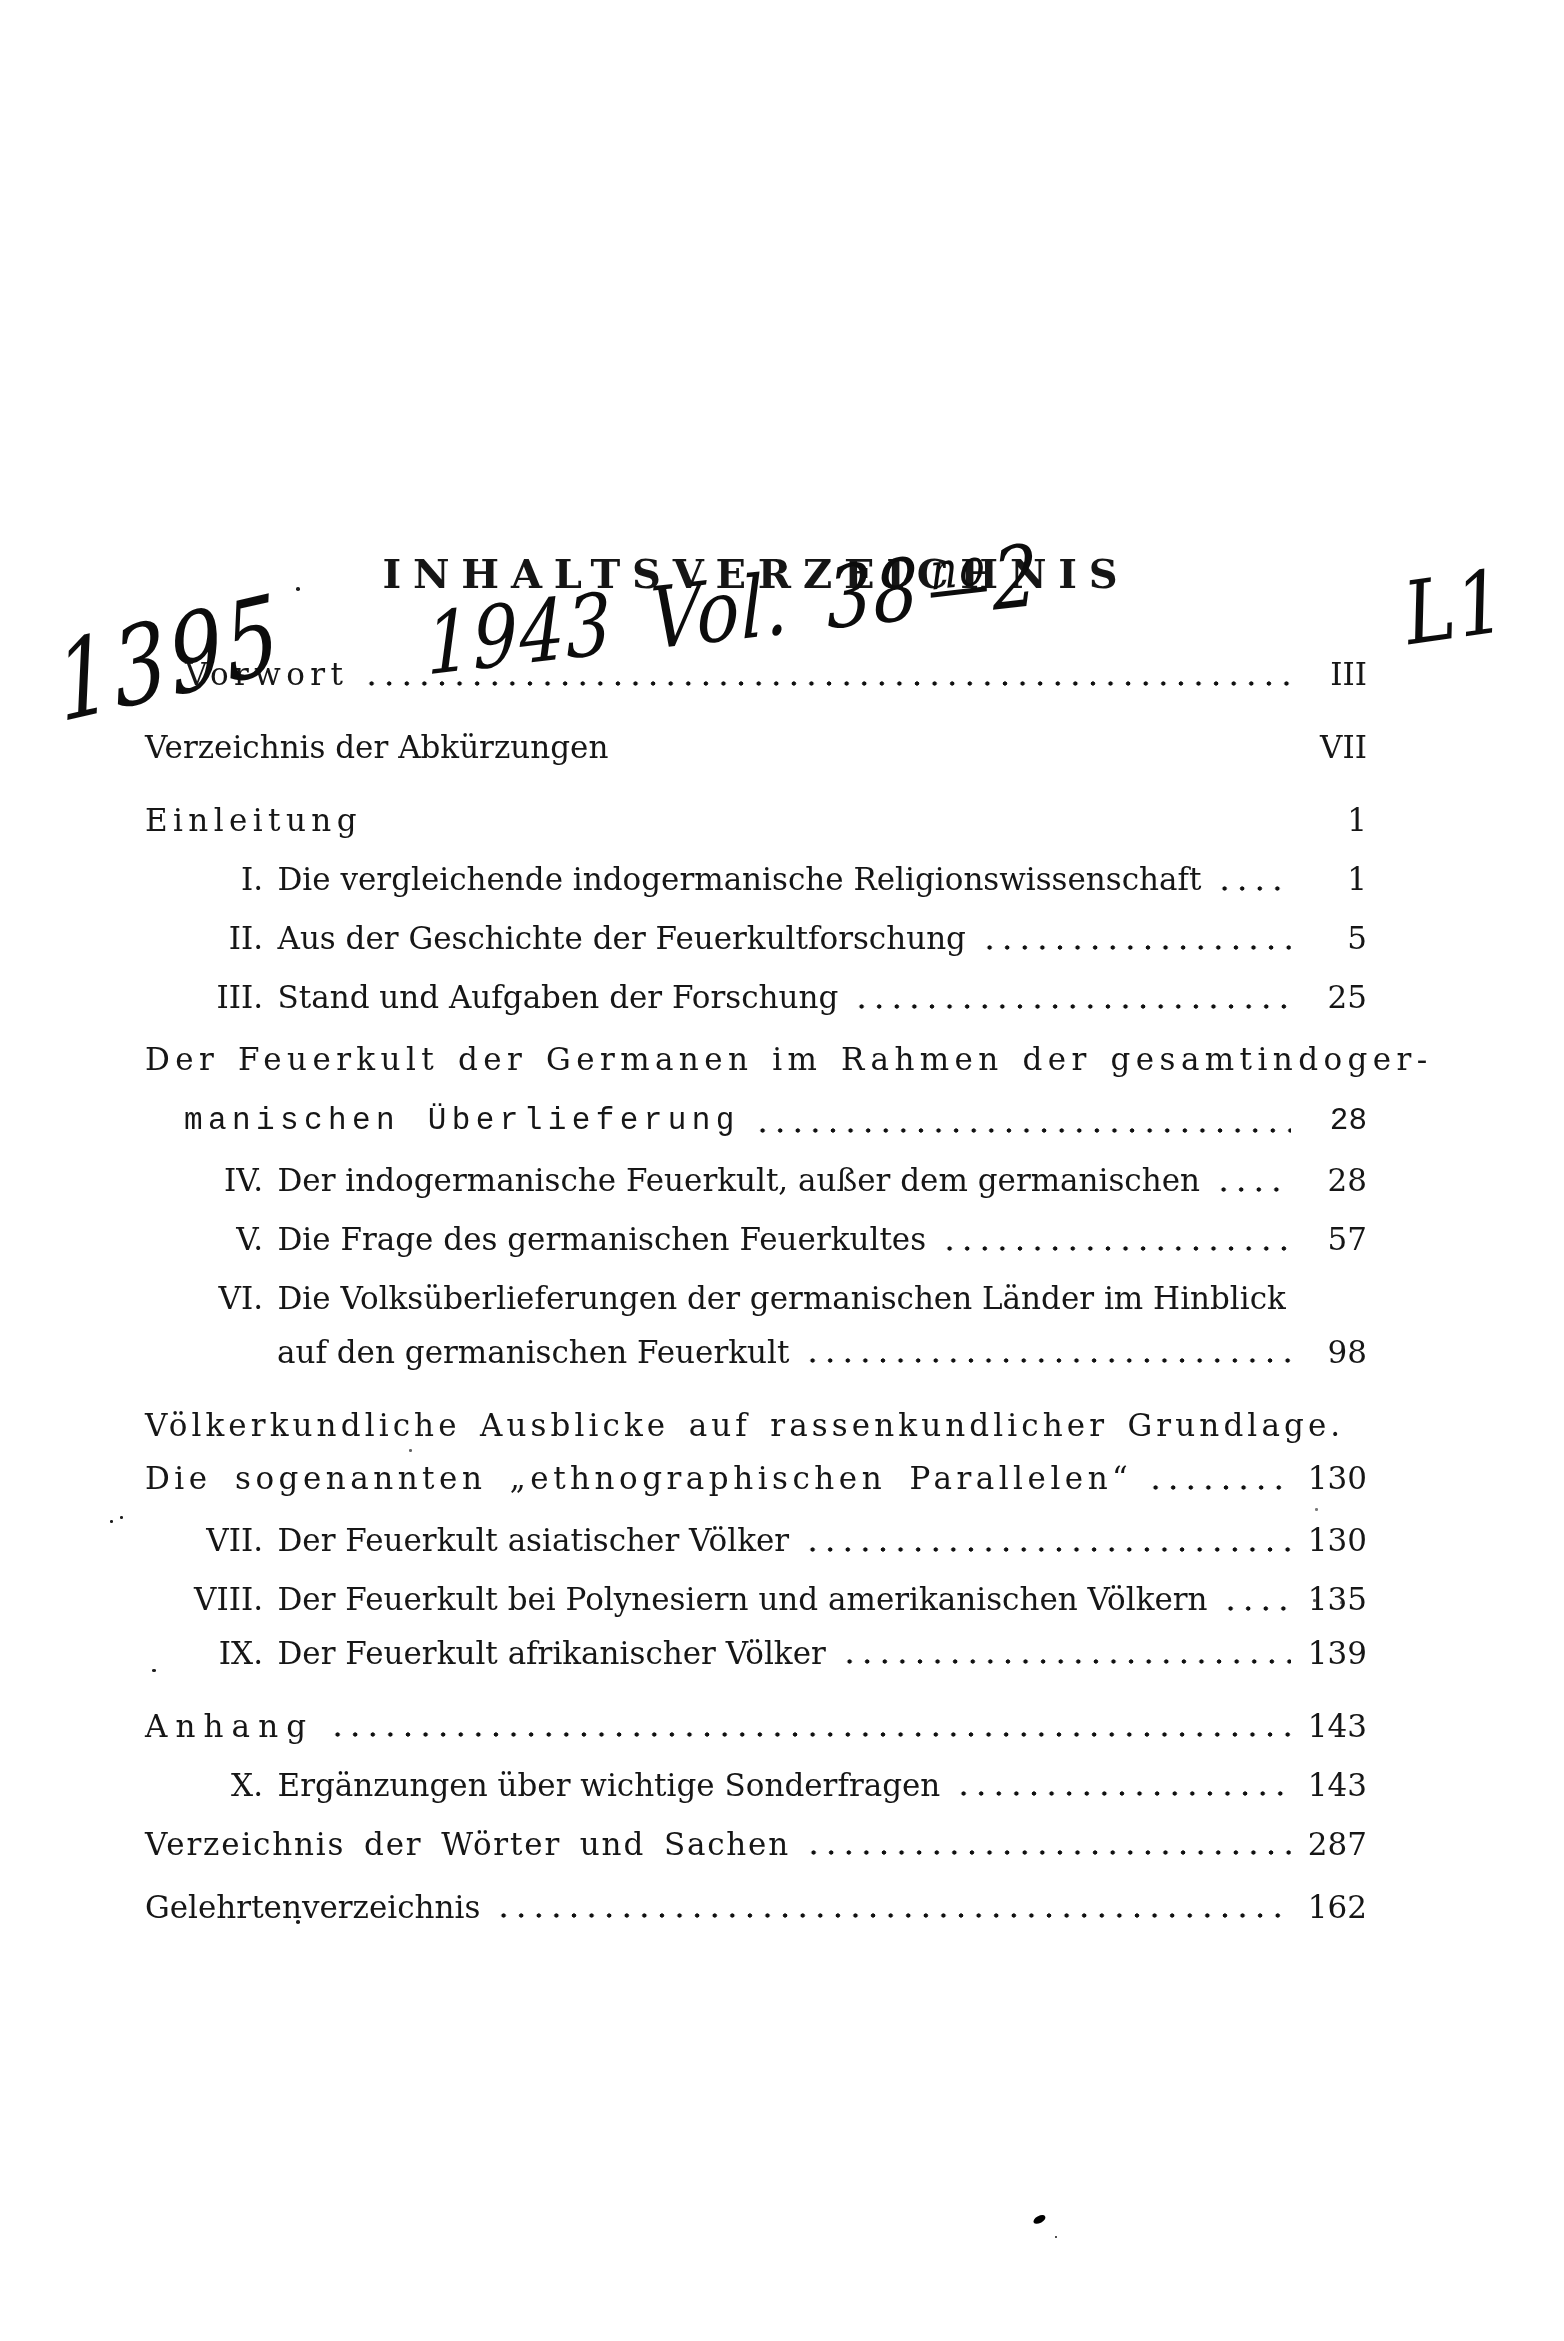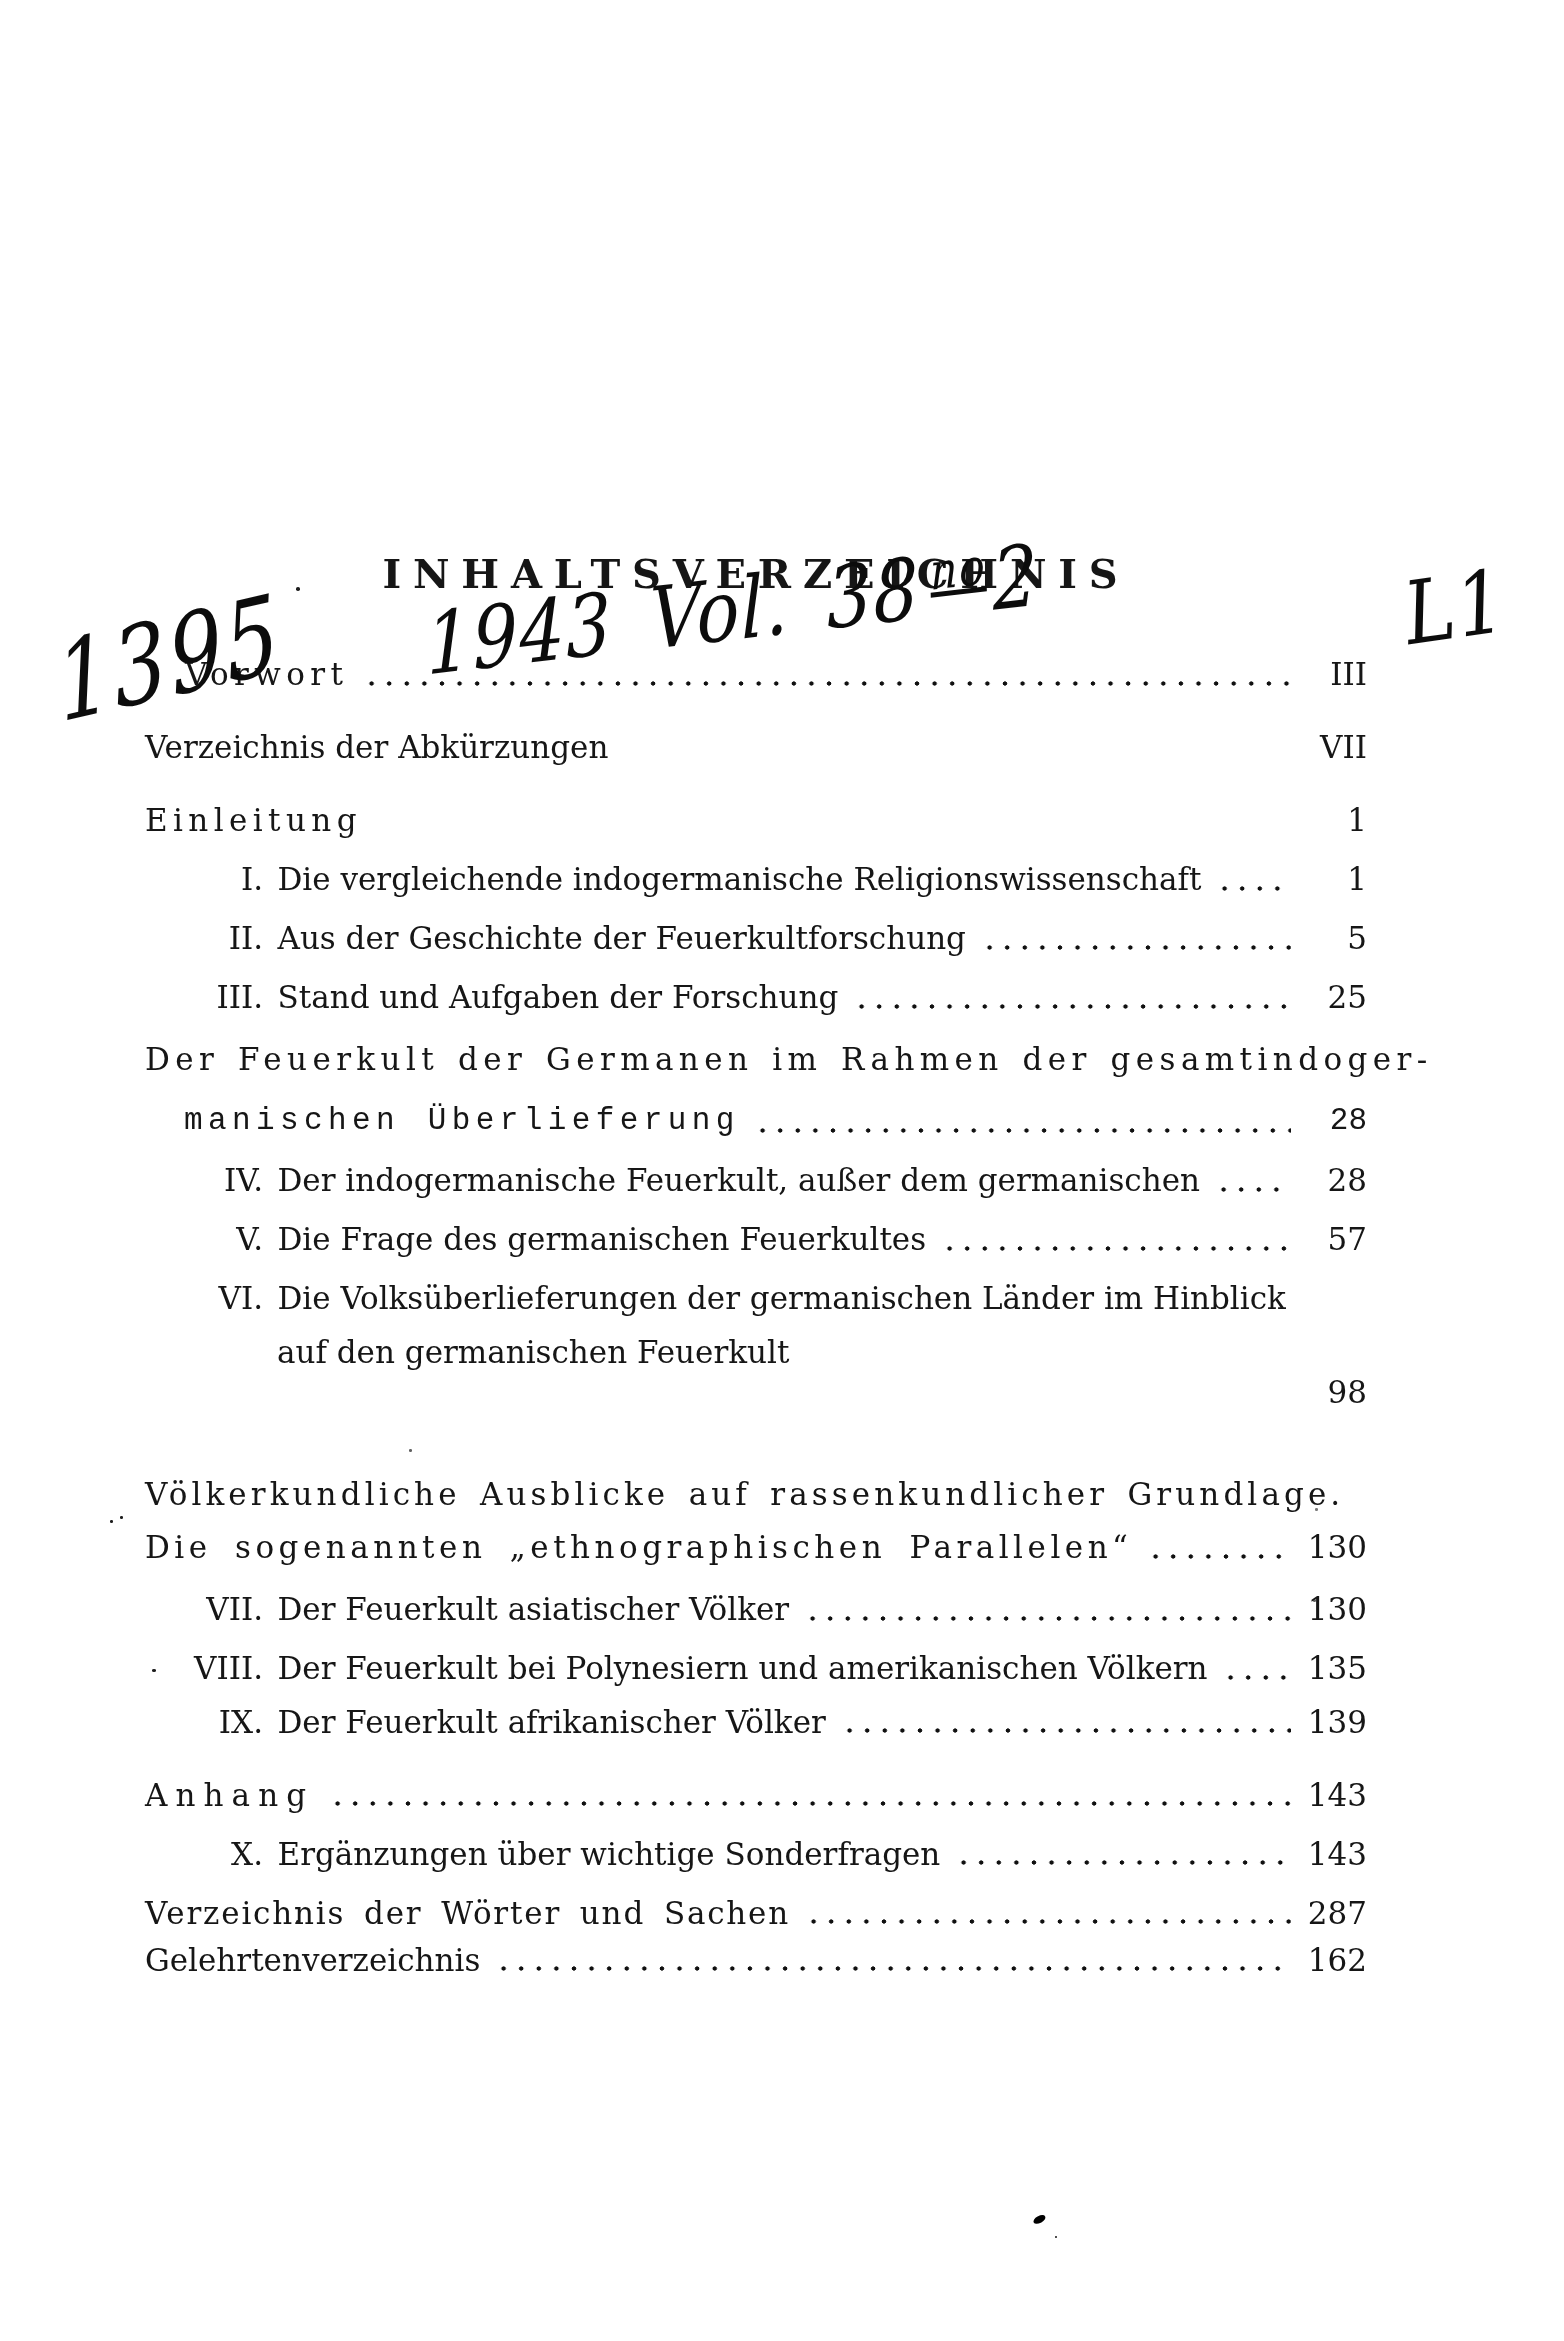--- a/index.html
+++ b/index.html
@@ -92,28 +92,28 @@
     white-space:nowrap;
   }
   
   .ls6{letter-spacing:5.4px;word-spacing:3.6px;}
   .ls45{letter-spacing:4.1px;word-spacing:5.4px;}
   .ls5{letter-spacing:4.5px;word-spacing:9px;}
   .ls9{letter-spacing:8.1px;}
   .ls2{letter-spacing:1.8px;word-spacing:7.2px;}
   
   .ind1{padding-left:39px;font-family:Liberation Mono, monospace;}
-  .ind2{padding-left:132px;flex-direction:column;}
+  .ind2{padding-left:132px;}
   
   .mt61{margin-top:55px;margin-left:40px;}
   .mt36{margin-top:33px;align-items:center;}
   .mt24{margin-top:22px;}
   .mt15{margin-top:13.6px;}
   .mt37{margin-top:33px;}
-  .mt26{margin-top:7px;}
+  .mt26{margin-top:23px;}
 
   
   .sk{
     position:absolute;
     background:#1d1d1d;
     border-radius:50%;
     display:block;
   }
 </style>
 </head>

